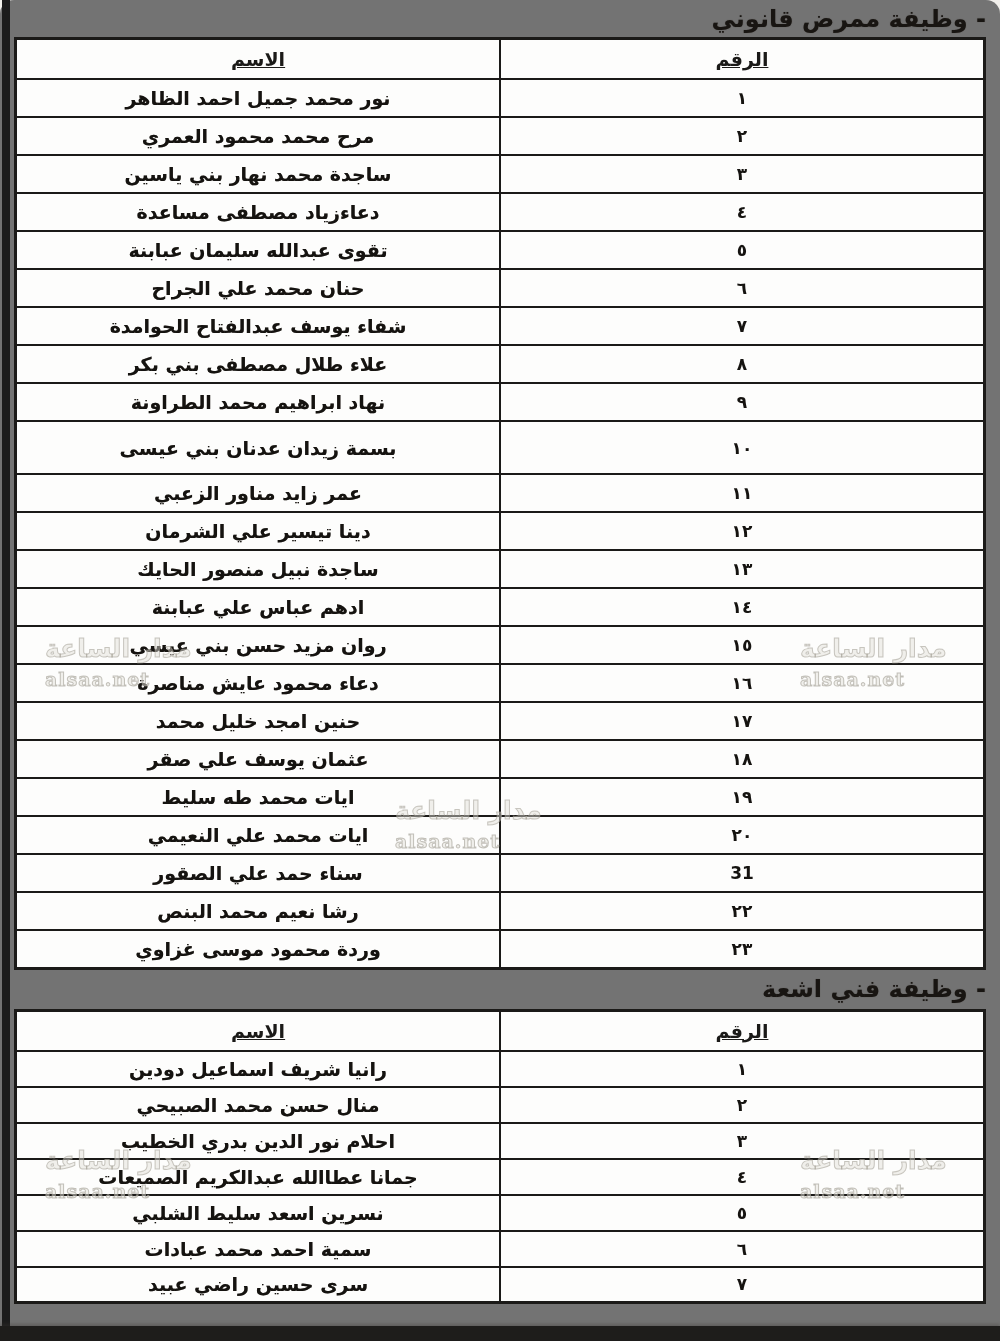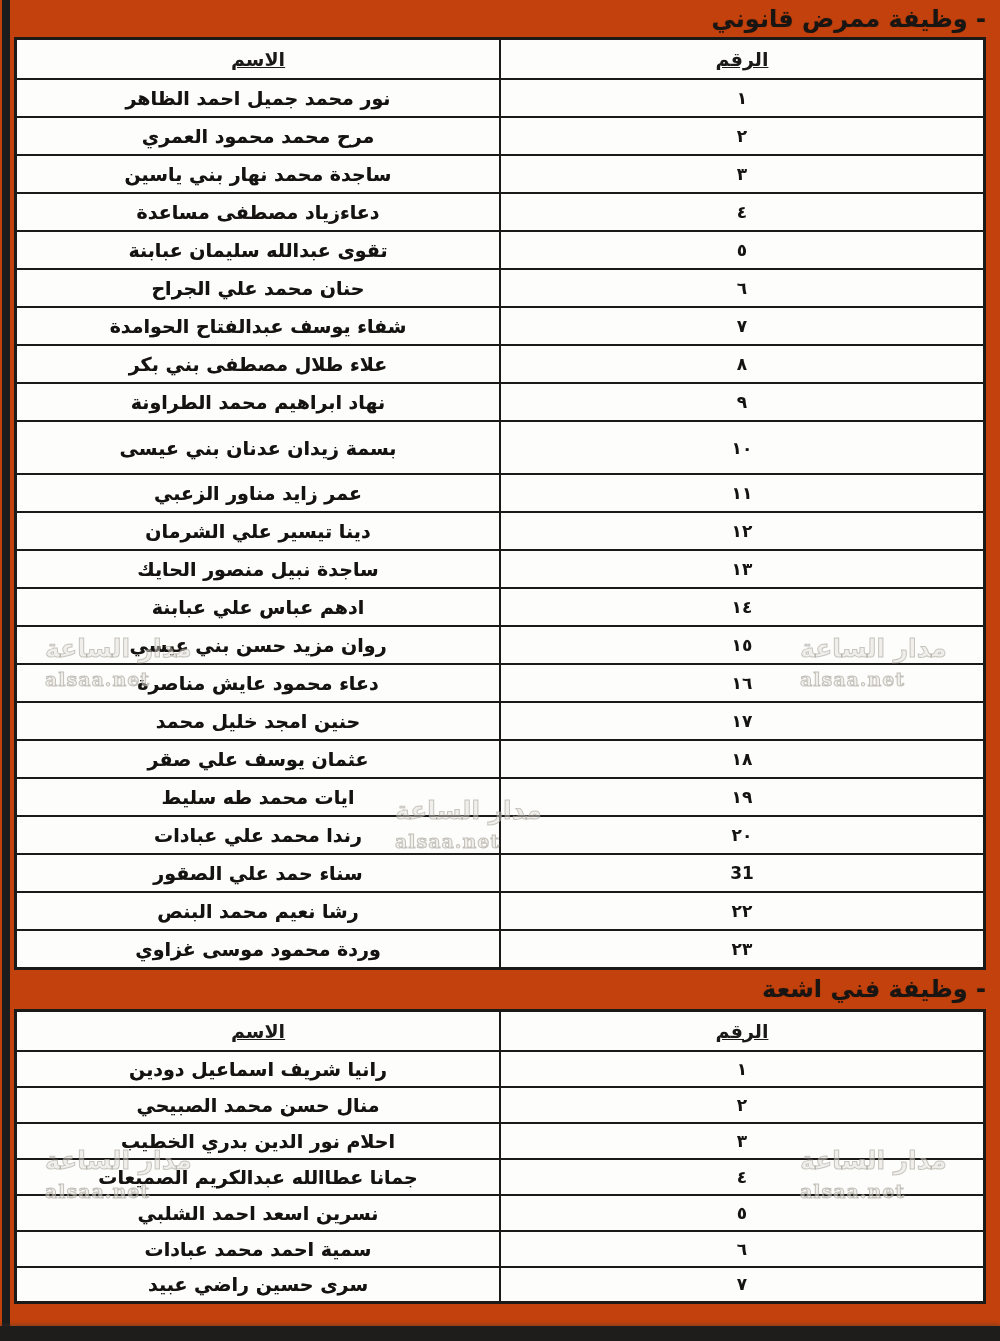--- a/index.html
+++ b/index.html
@@ -5,21 +5,22 @@
   html,body{margin:0;padding:0;}
   body{
     width:1000px;height:1341px;
     background:#f1efeb;
     font-family:"DejaVu Sans", sans-serif;
     position:relative;
     overflow:hidden;
   }
   .page{
     position:absolute;inset:0;
-    background:#c2410c;
+    background:#737373;
+    border-radius:14px;
   }
   
   .edge-bar-left{
     position:absolute;left:2px;top:0;bottom:0;width:8px;
     background:#1c1c1c;
   }
   .edge-bar-bottom{
     position:absolute;left:0;bottom:0;width:100%;height:15px;
     background:#1e1d1b;
     box-shadow:0 -2px 3px rgba(60,58,52,.35);
@@ -200,21 +201,21 @@
           <tr>
             <td class="num-cell">١٨</td>
             <td class="name-cell">عثمان يوسف علي صقر</td>
           </tr>
           <tr>
             <td class="num-cell">١٩</td>
             <td class="name-cell">ايات محمد طه سليط</td>
           </tr>
           <tr>
             <td class="num-cell">٢٠</td>
-            <td class="name-cell">رندا محمد علي عبادات</td>
+            <td class="name-cell">ايات محمد علي النعيمي</td>
           </tr>
           <tr>
             <td class="num-cell">31</td>
             <td class="name-cell">سناء حمد علي الصقور</td>
           </tr>
           <tr>
             <td class="num-cell">٢٢</td>
             <td class="name-cell">رشا نعيم محمد البنص</td>
           </tr>
           <tr>
@@ -245,21 +246,21 @@
           <tr>
             <td class="num-cell">٣</td>
             <td class="name-cell">احلام نور الدين بدري الخطيب</td>
           </tr>
           <tr>
             <td class="num-cell">٤</td>
             <td class="name-cell">جمانا عطاالله عبدالكريم الصميعات</td>
           </tr>
           <tr>
             <td class="num-cell">٥</td>
-            <td class="name-cell">نسرين اسعد احمد الشلبي</td>
+            <td class="name-cell">نسرين اسعد سليط الشلبي</td>
           </tr>
           <tr>
             <td class="num-cell">٦</td>
             <td class="name-cell">سمية احمد محمد عبادات</td>
           </tr>
           <tr>
             <td class="num-cell">٧</td>
             <td class="name-cell">سرى حسين راضي عبيد</td>
           </tr>
         </tbody>

